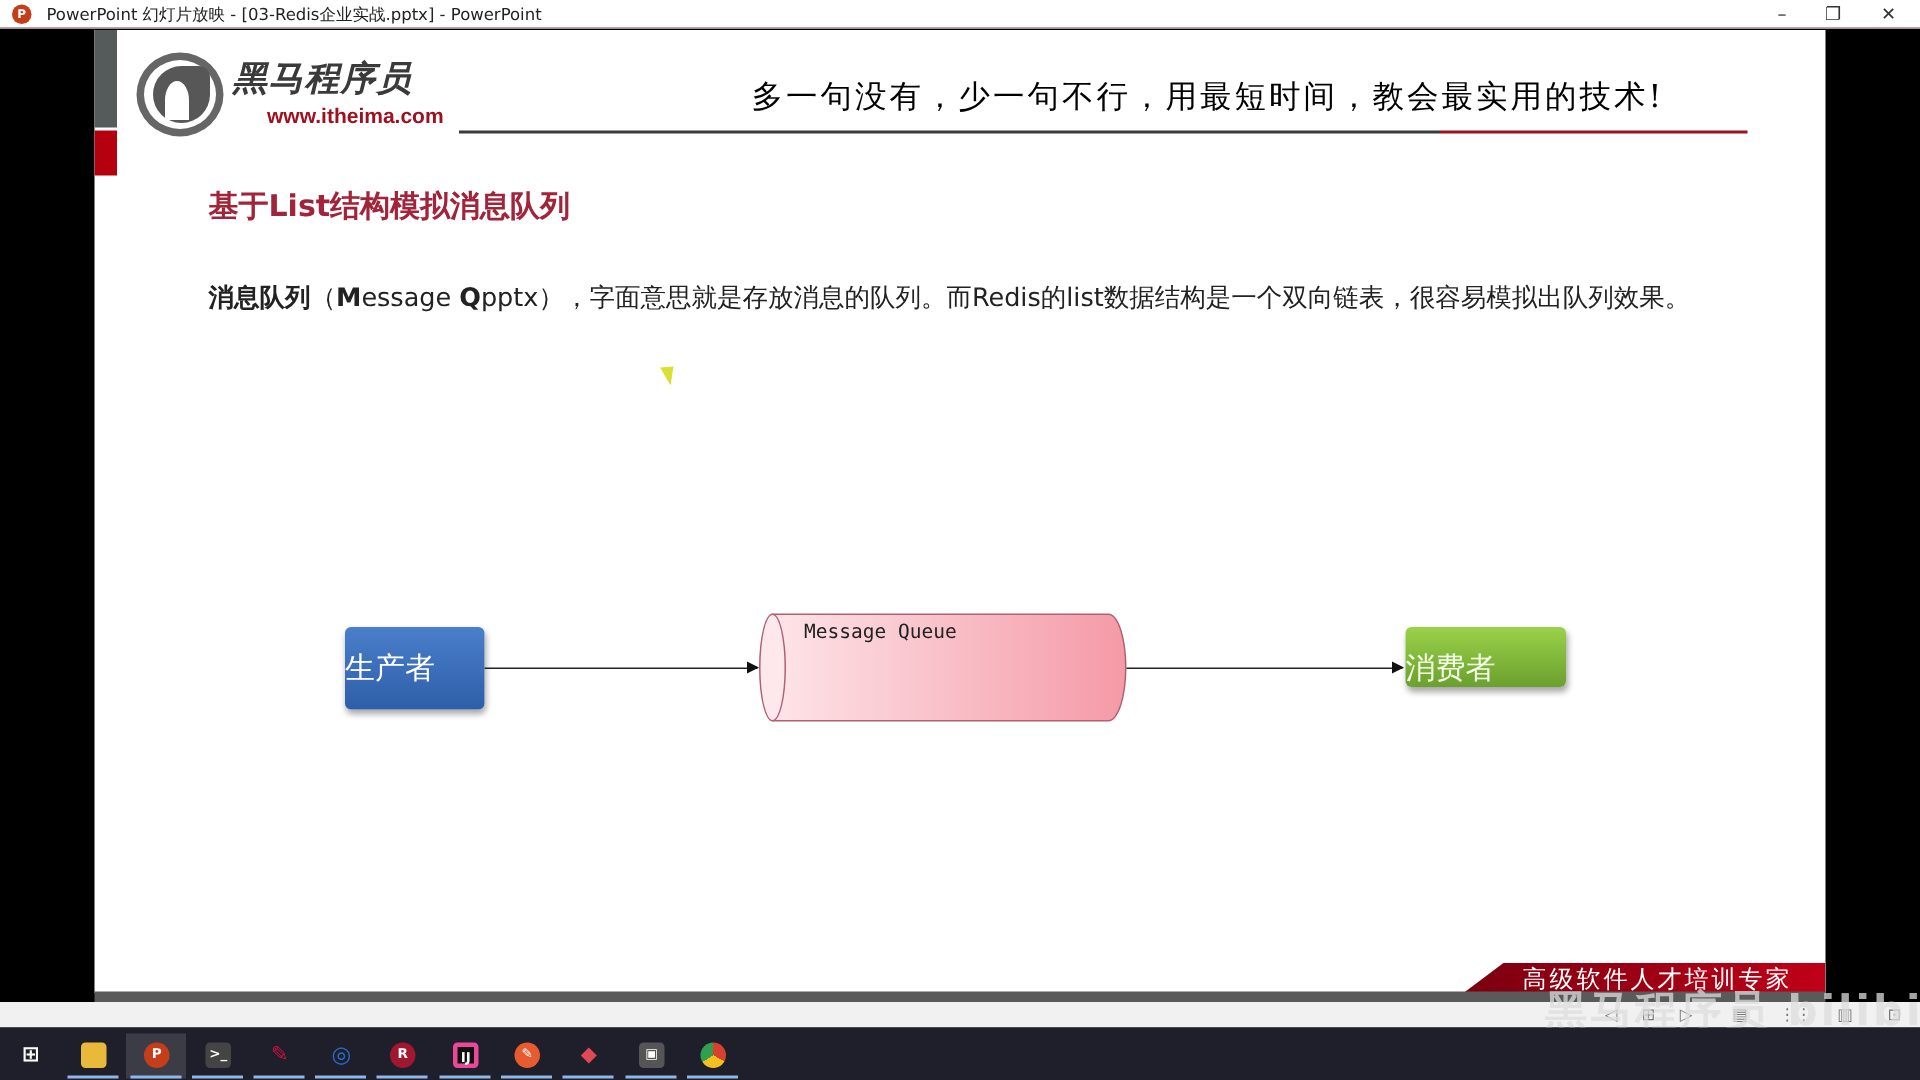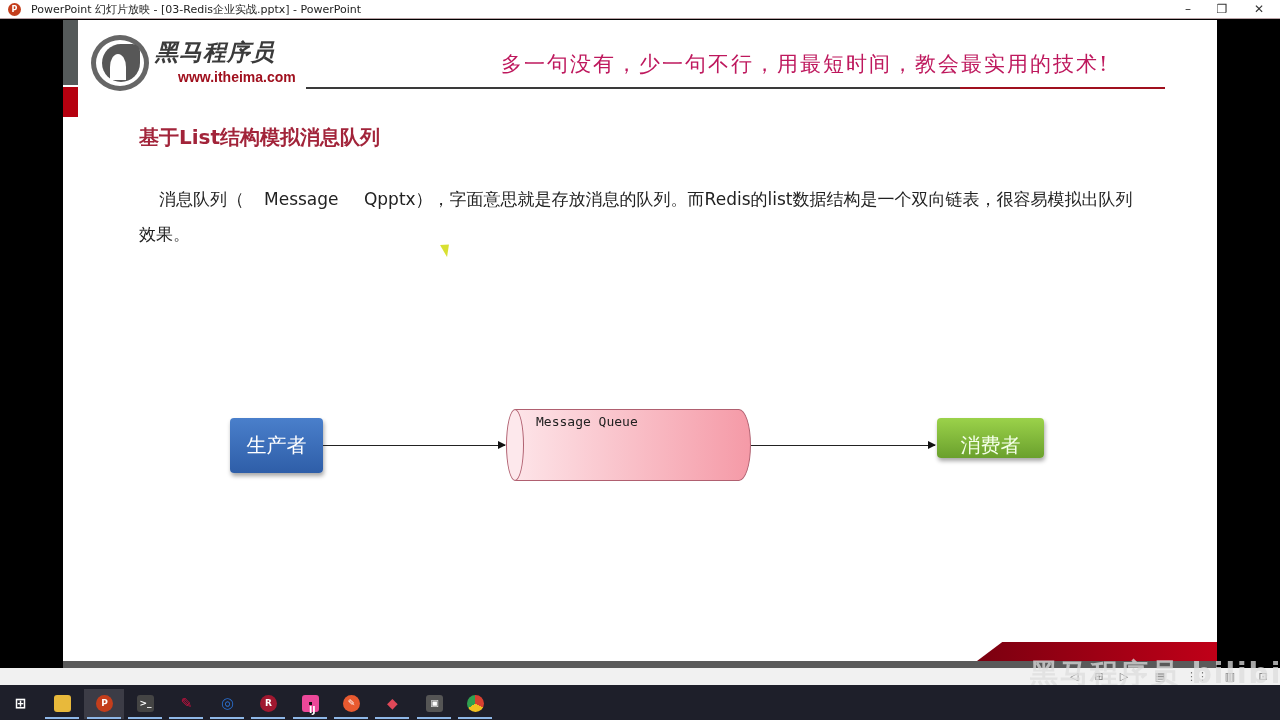--- a/index.html
+++ b/index.html
@@ -19,30 +19,30 @@
   .slide .bar-gray { position: absolute; left: 0; top: 0; width: 15px; height: 65px; background: #555a5a; }
   .slide .bar-red { position: absolute; left: 0; top: 67px; width: 15px; height: 30px; background: #b5000f; }
 
   .logo { position: absolute; left: 28px; top: 15px; width: 200px; height: 58px; }
   .logo .circle { position: absolute; left: 0; top: 0; width: 58px; height: 56px; border-radius: 50%; border: 5px solid #666; background: #fff; }
   .logo .circle .horse { position: absolute; left: 6px; top: 4px; width: 38px; height: 38px; border-radius: 50% 20% 50% 50%; background: #575757; }
   .logo .circle .horse-inner { position: absolute; left: 14px; top: 14px; width: 16px; height: 26px; background: #fff; border-radius: 50% 50% 0 0; }
   .logo .cn { position: absolute; left: 64px; top: 2px; font-size: 23px; font-weight: bold; color: #3a3a3a; letter-spacing: 1px; white-space: nowrap; font-style: italic; }
   .logo .url { position: absolute; left: 65px; top: 34px; font-size: 14px; font-weight: bold; color: #a0101e; white-space: nowrap; font-family: "Liberation Sans", sans-serif; margin-left: 22px; }
 
-  .slogan { position: absolute; left: 438px; top: 30px; font-family: "DejaVu Serif", "Liberation Serif", serif; font-size: 21px; color: #be185d; letter-spacing: 2px; white-space: nowrap; text-align: right; }
+  .slogan { position: absolute; left: 438px; top: 30px; font-family: "DejaVu Serif", "Liberation Serif", serif; font-size: 21px; color: #000000; letter-spacing: 2px; white-space: nowrap; text-align: right; }
   .slogan-line-gray { position: absolute; left: 243px; top: 67px; width: 654px; height: 2px; background: #3a3a3a; }
   .slogan-line-red { position: absolute; left: 897px; top: 67px; width: 205px; height: 2px; background: #a0101e; }
 
   .heading { position: absolute; left: 76px; top: 104px; font-size: 20px; font-weight: bold; color: #a2243a; white-space: nowrap; }
   .para { position: absolute; left: 76px; top: 162px; width: 1000px; font-size: 17px; line-height: 35px; color: #222; }
-  .para b { font-weight: normal; margin-left: 20px; }
+  .para b { font-weight: bold; }
 
   
-  .node { position: absolute; border-radius: 4px; color: #fff; font-size: 20px; text-align: center; box-shadow: 1px 3px 4px rgba(0,0,0,0.35); }
+  .node { position: absolute; border-radius: 4px; color: #fff; font-size: 20px; text-align: left; box-shadow: 1px 3px 4px rgba(0,0,0,0.35); }
   .producer { left: 167px; top: 398px; width: 93px; height: 55px; line-height: 55px; background: linear-gradient(#4a7fcb, #2e5ea8); }
   .consumer { left: 874px; top: 398px; width: 107px; height: 40px; line-height: 55px; background: linear-gradient(#9bd24a, #6aa02d); color: #f4ffe8; }
 
   .arrow { position: absolute; height: 1px; background: #222; }
   .arrow::after { content: ""; position: absolute; right: -1px; top: -4px; border-left: 8px solid #111; border-top: 4px solid transparent; border-bottom: 4px solid transparent; }
   .arrow1 { left: 260px; top: 425px; width: 182px; }
   .arrow2 { left: 688px; top: 425px; width: 184px; }
 
   .queue { position: absolute; left: 443px; top: 389px; width: 247px; height: 73px; }
   .queue .body { position: absolute; left: 9px; top: 0; width: 236px; height: 72px; border: 1px solid #b06070; border-radius: 0 12px 12px 0 / 0 36px 36px 0; background: linear-gradient(90deg, #fde4e8, #f59aa7); }
@@ -109,20 +109,21 @@
   <div class="arrow arrow1"></div>
   <div class="queue">
     <div class="body"></div>
     <div class="cap"></div>
     <div class="label">Message Queue</div>
   </div>
   <div class="arrow arrow2"></div>
   <div class="node consumer">消费者</div>
 
   <div class="ribbon"></div>
+  <div class="ribbon-text">高级软件人才培训专家</div>
 </div>
 
 <div class="bottom-strip"></div>
 
 <div class="presenter">
   <div class="pbtn" style="left:1066px">◁</div>
   <div class="pbtn" style="left:1091px">⊞</div>
   <div class="pbtn" style="left:1116px">▷</div>
   <div class="pbtn" style="left:1152px">▤</div>
   <div class="pbtn" style="left:1186px">⋮⋮</div>
@@ -154,21 +155,21 @@
     </div>
   <div class="task" style="left:207px">
       <div class="ti" style="color:#2a6fd0;font-size:15px">◎</div>
       <div class="ul"></div>
     </div>
   <div class="task" style="left:248px">
       <div class="ti" style="background:#a01830;border-radius:50%">R</div>
       <div class="ul"></div>
     </div>
   <div class="task" style="left:290px">
-      <div class="ti" style="background:#111;border:7px solid #ec4899">IJ</div>
+      <div class="ti" style="background:#111;border:3px solid #ec4899">IJ</div>
       <div class="ul"></div>
     </div>
   <div class="task" style="left:331px">
       <div class="ti" style="background:#e85a30;border-radius:50%">✎</div>
       <div class="ul"></div>
     </div>
   <div class="task" style="left:372px">
       <div class="ti" style="color:#e04858;font-size:14px">◆</div>
       <div class="ul"></div>
     </div>

